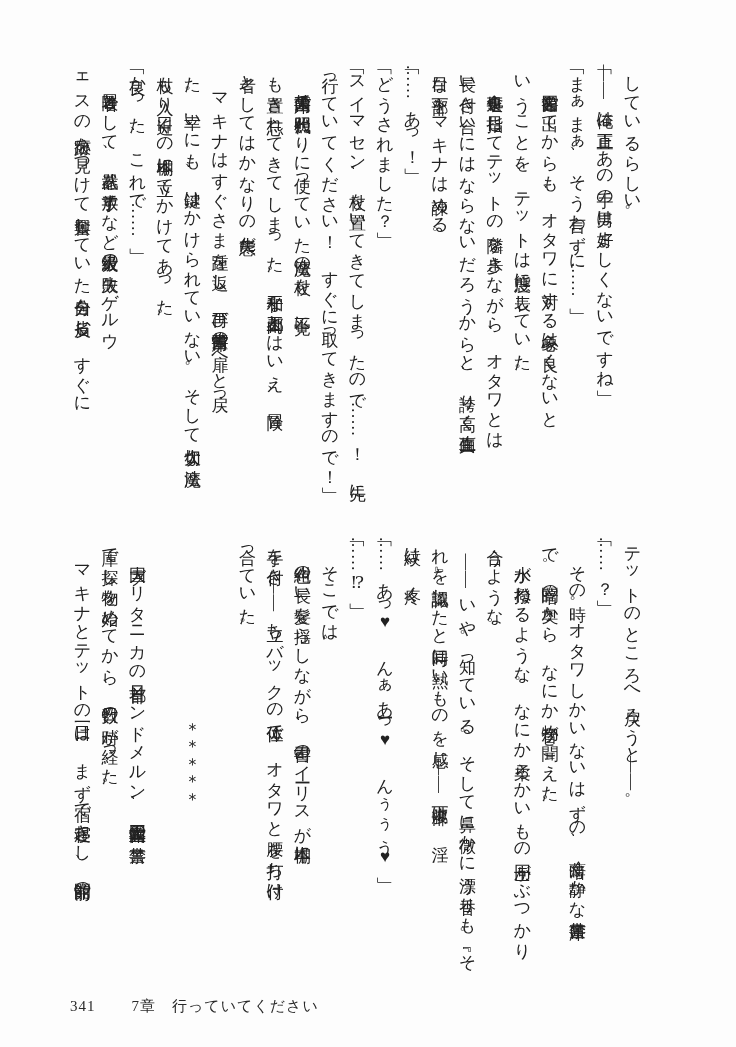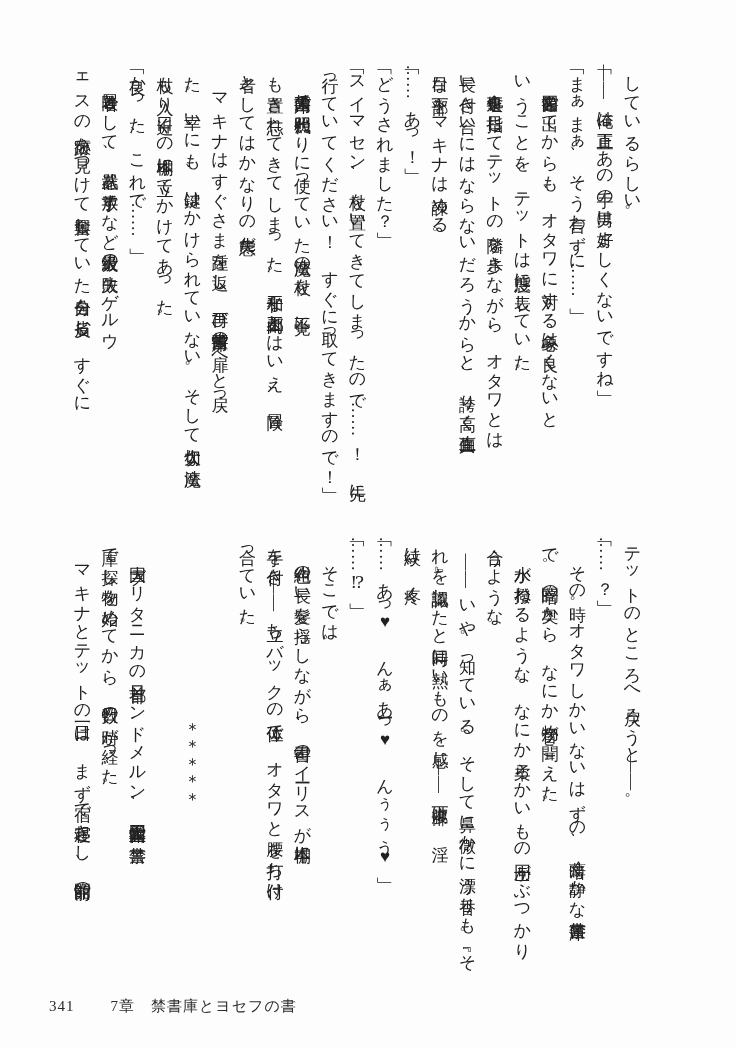--- a/index.html
+++ b/index.html
@@ -27,21 +27,21 @@
   }
   #block-upper { top: 64px; }
   #block-lower { top: 536px; }
   .line {
     margin: 0;
     white-space: pre;
     min-width: 27.5px;
   }
   .footer {
     position: absolute;
-    left: 49px;
+    left: 70px;
     top: 997px;
     font-size: 15px;
     letter-spacing: 1px;
     display: flex;
     align-items: baseline;
     gap: 36px;
     color: #2a2a2a;
   }
 </style>
 </head>
@@ -92,16 +92,16 @@
     <p class="line">　</p>
     <p class="line">　　　　　　　　　　＊＊＊＊＊</p>
     <p class="line">　</p>
     <p class="line">　大国ブリタニカの首都ロンドメルン、王立図書館の禁書</p>
     <p class="line">庫で探し物を始めてから、数日の時が経った。</p>
     <p class="line">　マキナとテットの一日は、まず宿で寝起きし、開館前の</p>
   </div>
 
   <div class="footer">
     <span>341</span>
-    <span>7章　禁書庫とヨセフの書</span>
+    <span>7章　行っていてください</span>
   </div>
 
 </div>
 
 </body></html>

